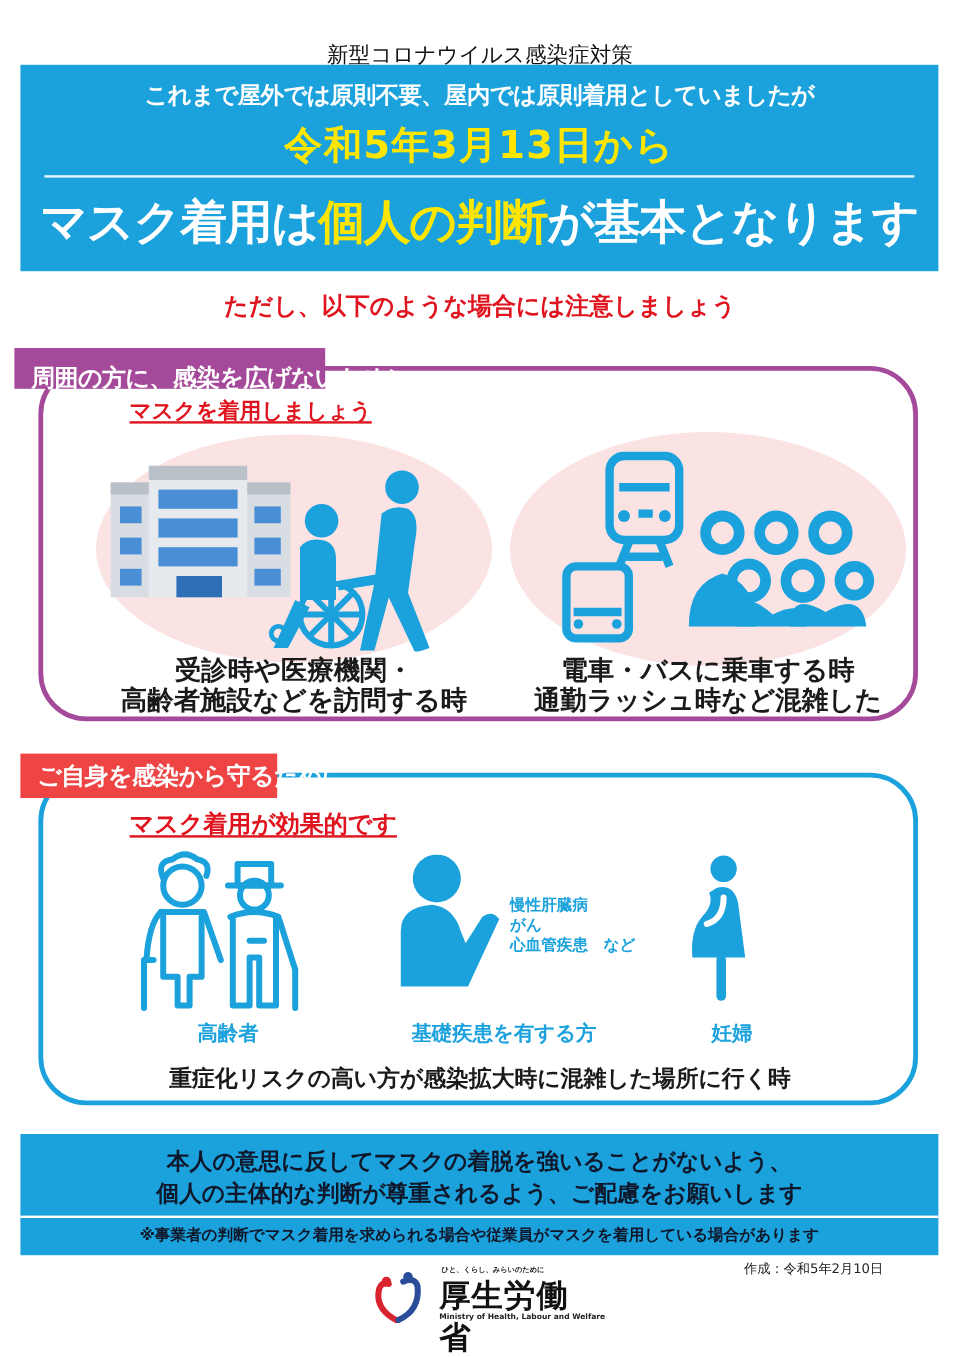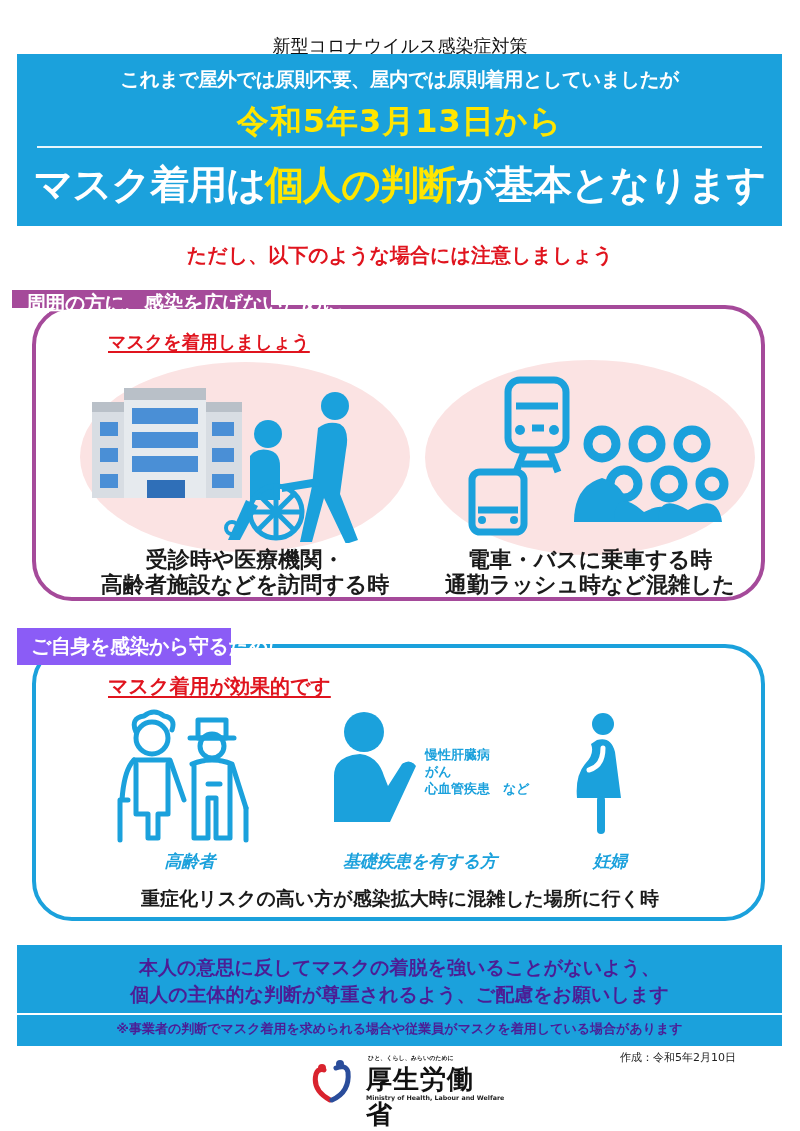--- a/index.html
+++ b/index.html
@@ -15,45 +15,45 @@
   .hero-line1 { position: absolute; left: 0; right: 0; top: 12px; text-align: center; color: #fff; font-weight: bold; font-size: 19.5px; letter-spacing: -0.5px; }
   .hero-date { position: absolute; left: 0; right: 0; top: 46px; text-align: center; color: #ffe600; font-weight: bold; font-size: 32px; letter-spacing: 1px; }
   .hero-divider { position: absolute; left: 20px; right: 20px; top: 92px; height: 2px; background: #ffffff; opacity: 0.9; }
   .hero-main { position: absolute; left: 0; right: 0; top: 104px; text-align: center; color: #fff; font-weight: bold; font-size: 39px; letter-spacing: -1px; white-space: nowrap; }
   .hero-main .hl { color: #ffe600; }
 
   .caution { left: 0; width: 800px; top: 242px; text-align: center; color: #e0141e; font-weight: bold; font-size: 20px; }
 
   
   .sec1-box { left: 32px; top: 305px; width: 733px; height: 296px; border: 4px solid #a54a9a; border-radius: 40px; background: #fff; }
-  .sec1-tab { left: 12px; top: 290px; width: 259px; height: 18px; background: #a54a9a; color: #fff; font-size: 20px; font-weight: bold; padding: 0 0 0 14px; white-space: nowrap; letter-spacing: -0.5px; }
+  .sec1-tab { left: 12px; top: 290px; width: 259px; height: 34px; background: #a54a9a; color: #fff; font-size: 20px; font-weight: bold; padding: 12px 0 0 14px; white-space: nowrap; letter-spacing: -0.5px; }
   .sec1-sub { left: 108px; top: 330px; color: #e0141e; font-weight: bold; font-size: 18px; text-decoration: underline; text-decoration-thickness: 2px; text-underline-offset: 3px; }
 
   .oval { border-radius: 50%; background: #fbe3e3; }
   .oval1 { left: 80px; top: 362px; width: 330px; height: 190px; }
   .oval2 { left: 425px; top: 360px; width: 330px; height: 195px; }
 
   .cap { text-align: center; font-size: 22px; font-weight: bold; color: #1a1a1a; line-height: 25px; }
   .cap1 { left: 80px; width: 330px; top: 547px; }
   .cap2 { left: 420px; width: 340px; top: 547px; }
 
   
   .sec2-box { left: 32px; top: 644px; width: 733px; height: 277px; border: 4px solid #1ba1dc; border-radius: 40px; background: #fff; }
-  .sec2-tab { left: 17px; top: 628px; width: 214px; height: 37px; background: #8b5cf6; color: #fff; font-size: 20px; font-weight: bold; padding: 5px 0 0 14px; white-space: nowrap; letter-spacing: -0.5px; }
+  .sec2-tab { left: 17px; top: 628px; width: 214px; height: 37px; background: #ef4444; color: #fff; font-size: 20px; font-weight: bold; padding: 5px 0 0 14px; white-space: nowrap; letter-spacing: -0.5px; }
   .sec2-sub { left: 108px; top: 673px; color: #e0141e; font-weight: bold; font-size: 20px; text-decoration: underline; text-decoration-thickness: 2px; text-underline-offset: 3px; }
 
-  .blue-label { color: #1ba1dc; font-weight: bold; font-size: 17px; text-align: center; font-style: italic; }
+  .blue-label { color: #1ba1dc; font-weight: bold; font-size: 17px; text-align: center; }
   .lbl-elder { left: 120px; width: 140px; top: 850px; }
   .lbl-disease { left: 300px; width: 240px; top: 850px; }
   .lbl-preg { left: 560px; width: 100px; top: 850px; }
   .disease-list { left: 425px; top: 746px; color: #1ba1dc; font-size: 13px; line-height: 17px; font-weight: bold; }
   .risk { left: 0; width: 800px; top: 886px; text-align: center; font-size: 19px; font-weight: bold; color: #1a1a1a; }
 
   
-  .bottom { left: 17px; top: 945px; width: 765px; height: 101px; background: #1ba1dc; color: #4c1d95; }
+  .bottom { left: 17px; top: 945px; width: 765px; height: 101px; background: #1ba1dc; color: #0f172a; }
   .bottom-l1, .bottom-l2 { position: absolute; left: 0; right: 0; text-align: center; font-weight: bold; font-size: 19px; }
   .bottom-l1 { top: 10px; }
   .bottom-l2 { top: 37px; }
   .bottom-divider { position: absolute; left: 0; right: 0; top: 68px; height: 2px; background: #fff; }
   .bottom-note { position: absolute; left: 0; right: 0; top: 75px; text-align: center; font-size: 13px; font-weight: bold; }
 
   
   .created { left: 620px; top: 1050px; font-size: 11px; color: #222; }
   .logo { left: 310px; top: 1054px; width: 180px; height: 50px; }
   .logo-tag { position: absolute; left: 58px; top: 0; font-size: 6px; font-weight: bold; color: #222; }

